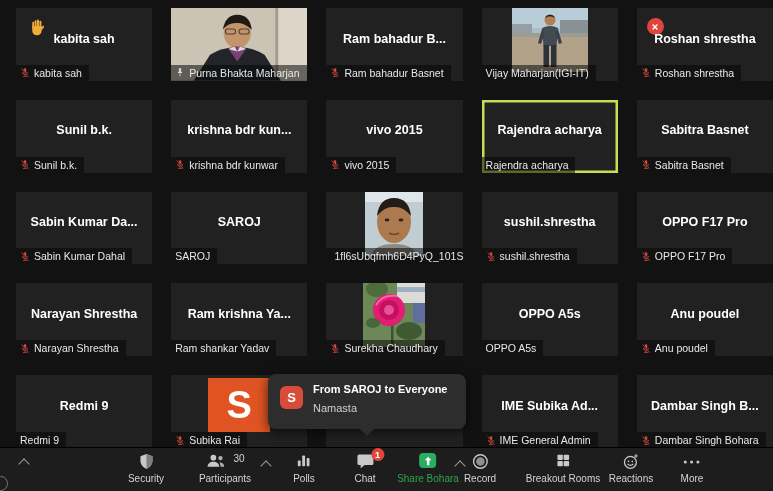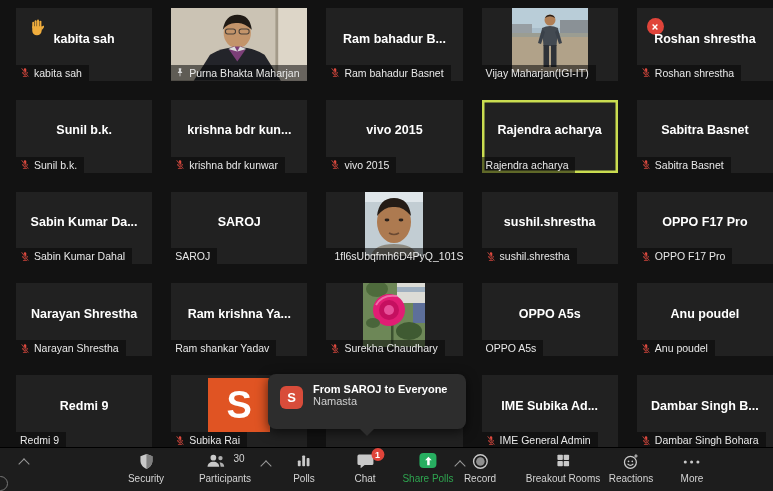--- a/index.html
+++ b/index.html
@@ -26,21 +26,21 @@
   
   .chatpop{position:absolute;left:268px;top:374px;width:198px;height:55px;background:#2d2d2d;
            border-radius:8px;box-shadow:0 3px 12px rgba(0,0,0,.65);display:flex;
            align-items:flex-start;padding:9px 12px;gap:10px;z-index:6;box-sizing:border-box;}
   .chatpop:after{content:"";position:absolute;bottom:-7px;left:92px;border:7px solid transparent;
            border-top-color:#2d2d2d;border-bottom:0;}
   .pop-avatar{width:23px;height:23px;border-radius:6px;background:#d84c3a;color:#fff;
            font-weight:bold;font-size:13px;display:flex;align-items:center;justify-content:center;
            margin-top:3px;flex:none;}
   .pop-title{font-size:11px;font-weight:bold;color:#fff;white-space:nowrap;}
-  .pop-msg{font-size:11px;color:#cfcfcf;}
+  .pop-msg{font-size:11px;color:#cfcfcf;margin-top:7px;}
   
   .toolbar{position:absolute;left:0;right:0;bottom:0;height:43px;background:#1d1d1d;
            border-top:1px solid #000;z-index:4;}
   .titem{position:absolute;top:5px;transform:translateX(-50%);display:flex;flex-direction:column;
          align-items:center;gap:2px;cursor:pointer;}
   .ticon{height:18px;display:flex;align-items:flex-start;gap:8px;position:relative;}
   .tlabel{font-size:10px;color:#d4d4d4;white-space:nowrap;}
   .tlabel.green{color:#2ea44f;}
   .count{font-size:10px;color:#d4d4d4;margin-top:0;}
   .badge{position:absolute;top:-5px;right:-10px;min-width:13px;height:13px;border-radius:7px;
@@ -534,21 +534,21 @@
     </div>
 
     <div class="titem" style="left:428px">
       <div class="ticon">
           <div class="share-sq">
             <svg width="10" height="10" viewBox="0 0 12 12">
               <path fill="#fff" d="M6 1l4 4H7.5v6h-3V5H2z"></path>
             </svg>
           </div>
         </div>
-      <div class="tlabel green">Share Polls</div>
+      <div class="tlabel green">Share Bohara</div>
     </div>
     <div class="caret" style="left:456px;top:14px"></div>
 
     <div class="titem" style="left:480px">
       <div class="ticon">
           <svg width="17" height="17" viewBox="0 0 20 20">
             <circle cx="10" cy="10" r="8" fill="none" stroke="#c9c9c9" stroke-width="1.6"></circle>
             <circle cx="10" cy="10" r="5" fill="#8f8f8f"></circle>
           </svg>
         </div>

